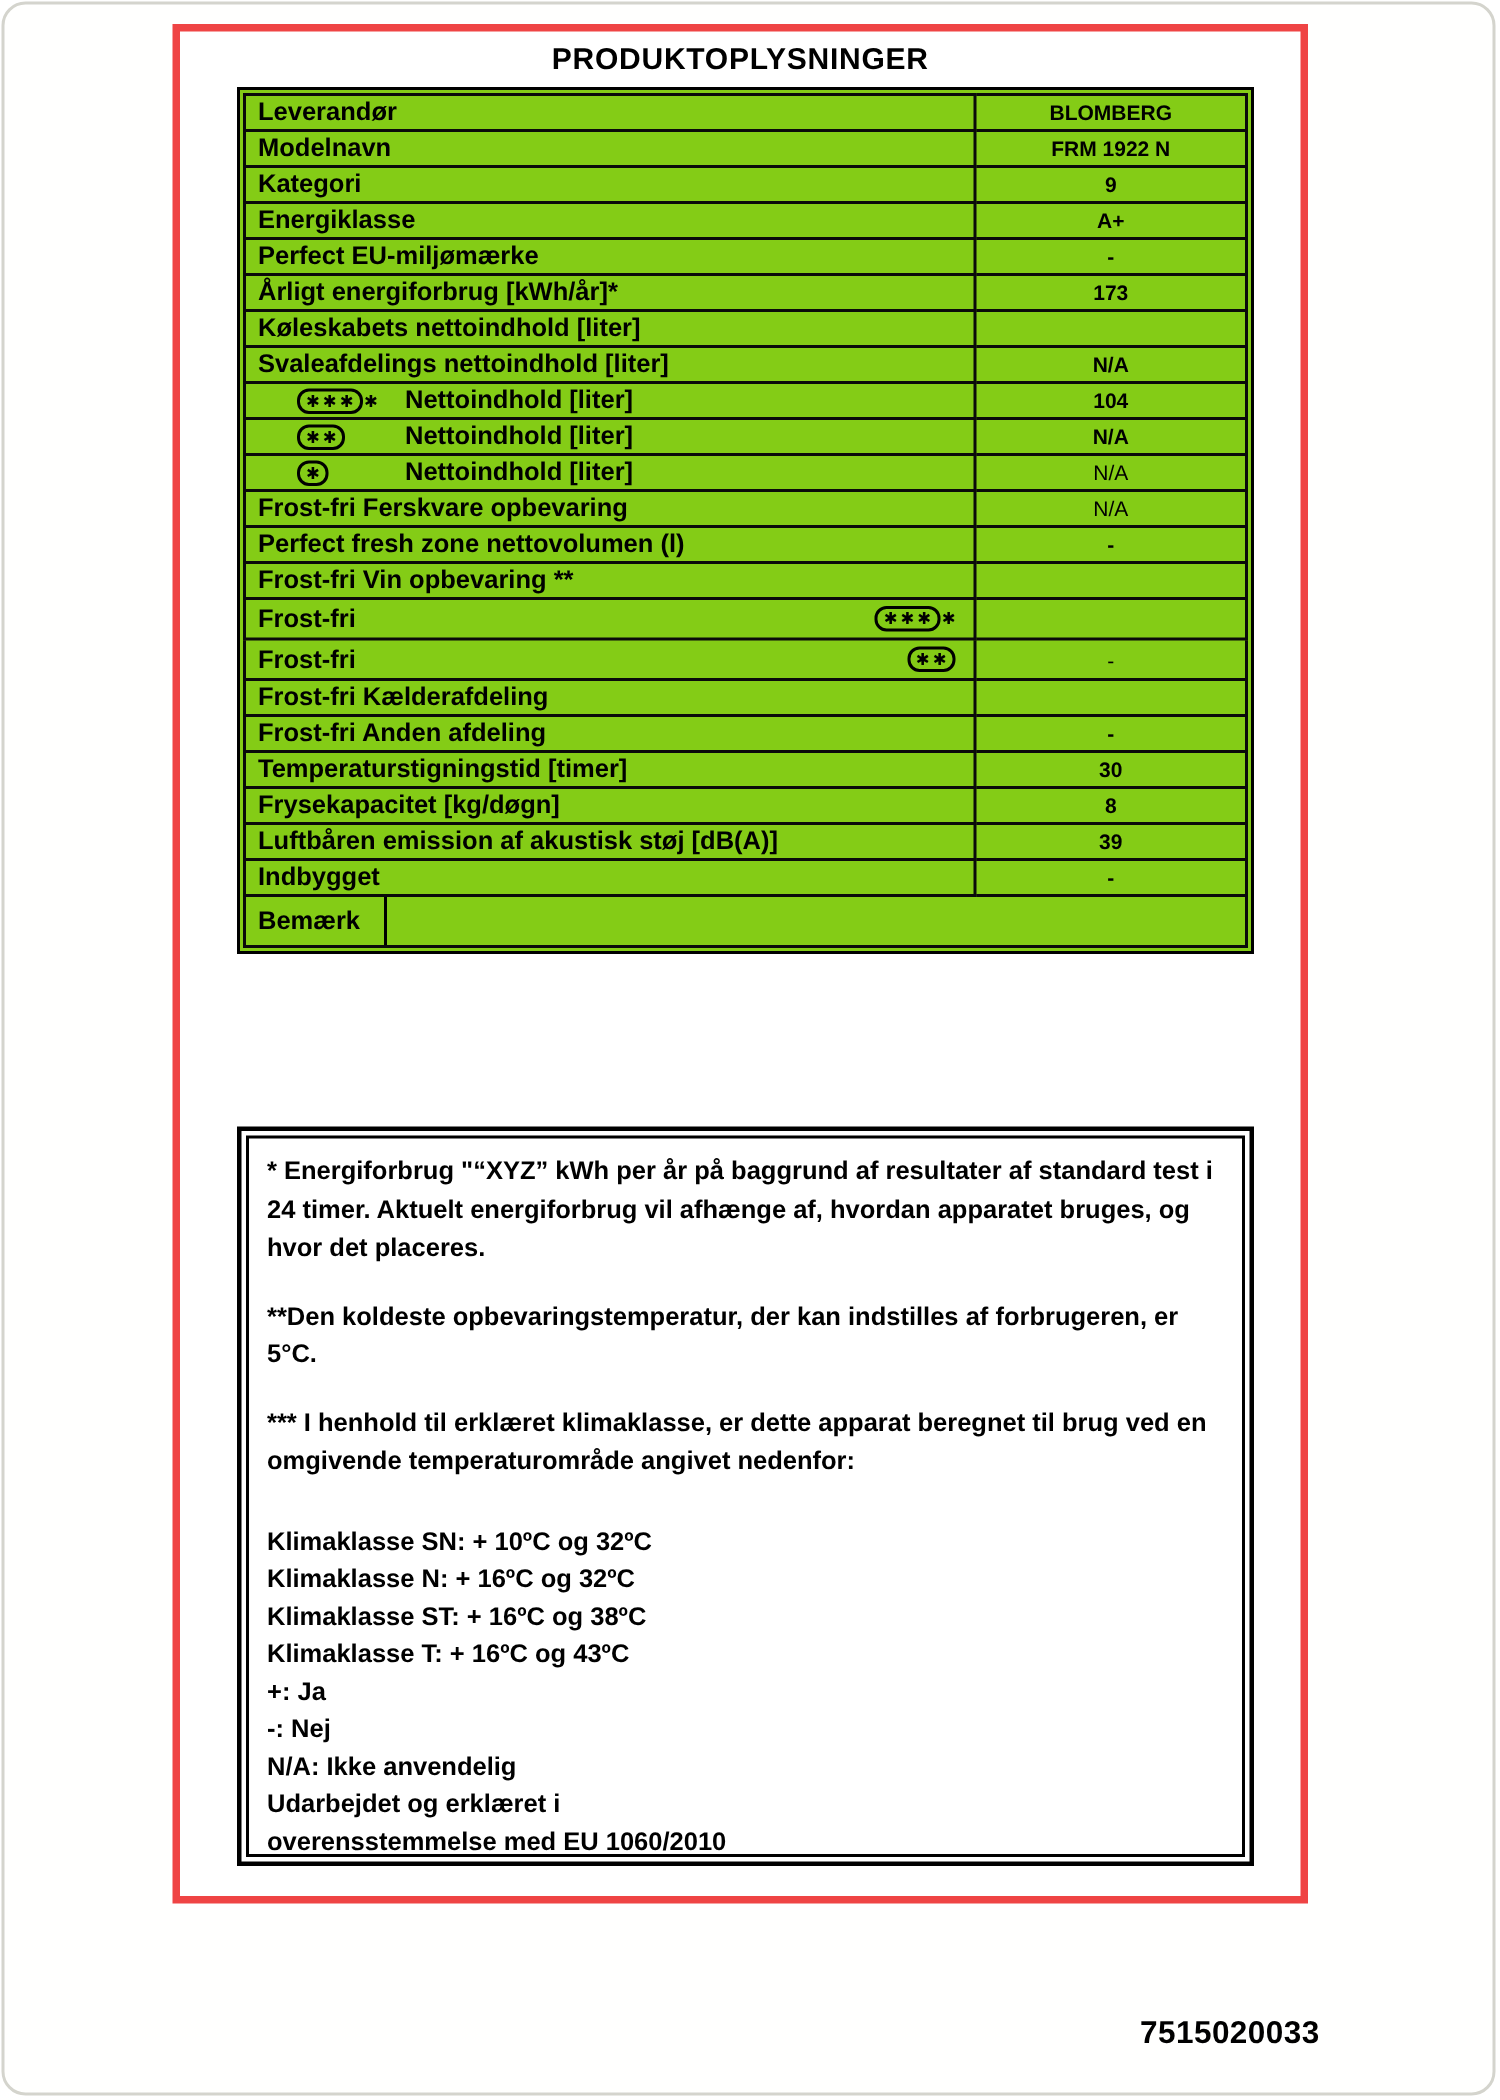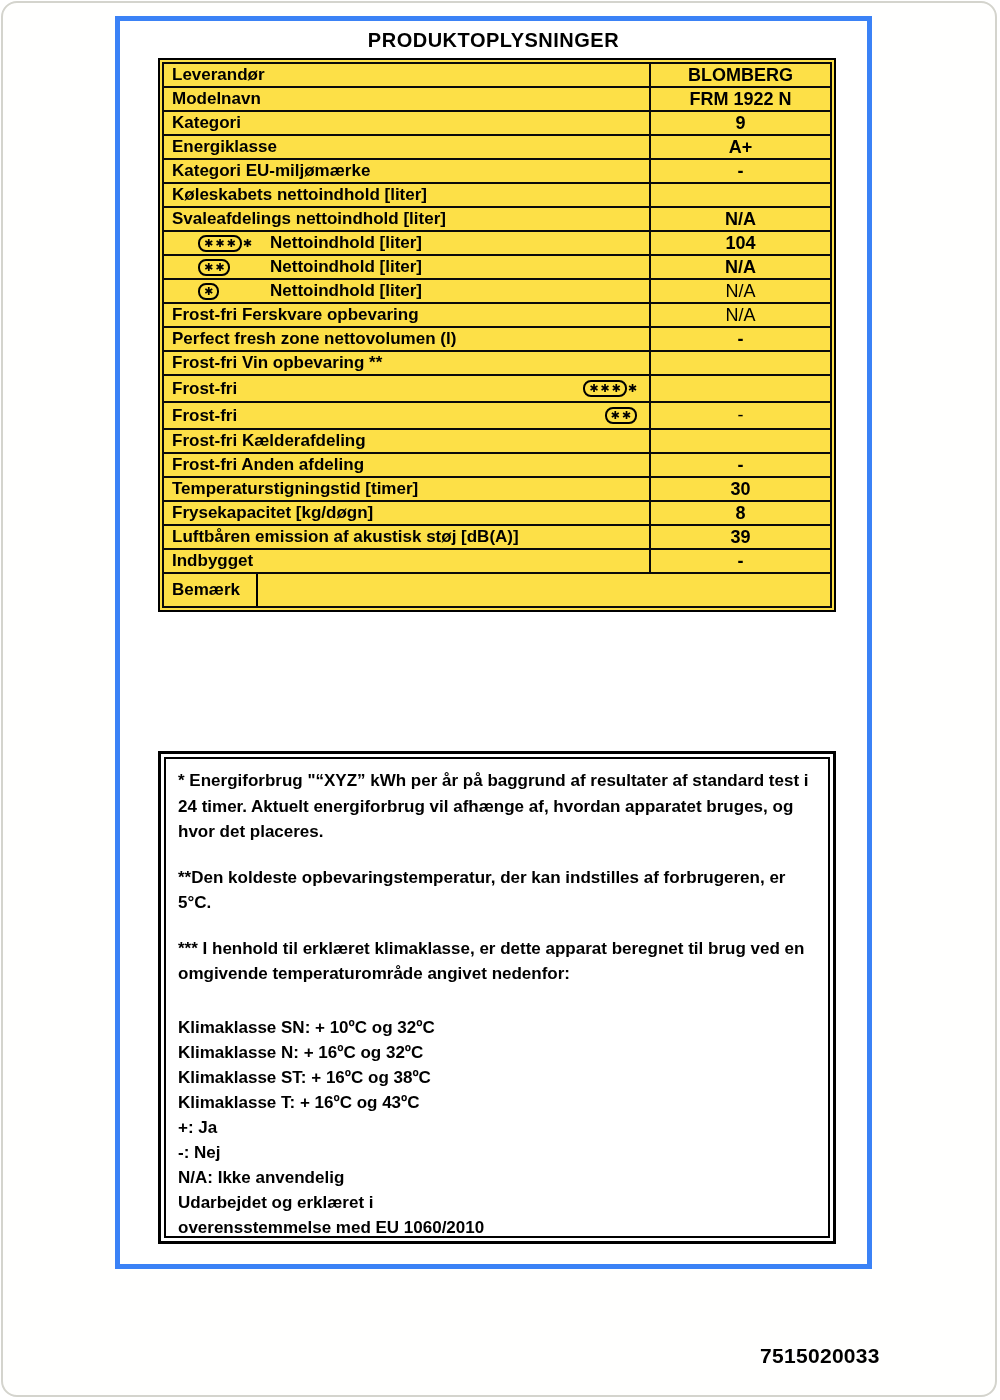--- a/index.html
+++ b/index.html
@@ -1,33 +1,33 @@
 <!DOCTYPE html>
 <html><head>
 <meta charset="utf-8">
 <style>
   html,body{margin:0;padding:0;background:#ffffff;}
   body{width:1000px;height:1400px;position:relative;font-family:"Liberation Sans",sans-serif;color:#000;}
   .page{position:absolute;left:1px;top:1px;width:996px;height:1396px;border:2px solid #d4d4cd;
         border-radius:16px;background:#fffffe;box-sizing:border-box;}
   .outer-frame{position:absolute;left:112px;top:13px;width:757px;height:1253px;
-        border:5px solid #3b82f6;box-sizing:border-box;background:#fff;}
+        border:5px solid #ef4444;box-sizing:border-box;background:#fff;}
   .doc-title{position:absolute;top:8px;left:0;width:100%;text-align:center;
         font-size:20px;font-weight:bold;letter-spacing:.5px;}
   
   .tbl-outer{position:absolute;left:38px;top:37px;width:678px;border:2px solid #000;
-        padding:2px;box-sizing:border-box;background:#fde047;}
+        padding:2px;box-sizing:border-box;background:#84cc16;}
   table.product{border-collapse:collapse;width:100%;table-layout:fixed;}
   table.product td{border:2px solid #0a0a0a;padding:0;vertical-align:middle;}
   col.c-label{width:487px;}
   tr.prow{height:24px;}
   tr.prow.tall{height:27px;}
   .cell-inner{display:flex;align-items:center;height:100%;padding:0 4px 0 8px;box-sizing:border-box;}
   .lbl{font-size:17px;font-weight:bold;white-space:nowrap;}
-  .value-cell{text-align:center;font-size:18px;font-weight:normal;margin-left:43px;}
+  .value-cell{text-align:center;font-size:14px;font-weight:normal;margin-left:43px;}
   .value-cell.strong{font-weight:bold;}
   .icon-slot{display:inline-flex;width:72px;flex:0 0 72px;margin-left:26px;align-items:center;}
   .right-icon{margin-left:auto;margin-right:8px;}
   .star-icon{display:inline-flex;align-items:center;}
   .star-box{display:inline-flex;align-items:center;border:2px solid #000;border-radius:8px;
         padding:1px 4px;line-height:1;}
   .star{font-family:"DejaVu Sans",sans-serif;font-size:11px;line-height:1;letter-spacing:1.5px;}
   .star-box .star{letter-spacing:2px;margin-right:-2px;}
   .star-outer{font-family:"DejaVu Sans",sans-serif;font-size:11px;line-height:1;margin-left:1px;}
   tr.remark-row{height:30px;}
@@ -89,24 +89,32 @@
               <td>
                 <div class="cell-inner">
                   <span class="lbl">Energiklasse</span>
                 </div>
               </td>
               <td class="value-cell strong">A+</td>
             </tr>
             <tr class="prow">
               <td>
                 <div class="cell-inner">
-                  <span class="lbl">Kategori EU-miljømærke</span>
+                  <span class="lbl">Perfect EU-miljømærke</span>
                 </div>
               </td>
               <td class="value-cell strong">-</td>
+            </tr>
+            <tr class="prow">
+              <td>
+                <div class="cell-inner">
+                  <span class="lbl">Årligt energiforbrug [kWh/år]*</span>
+                </div>
+              </td>
+              <td class="value-cell strong">173</td>
             </tr>
             <tr class="prow">
               <td>
                 <div class="cell-inner">
                   <span class="lbl">Køleskabets nettoindhold [liter]</span>
                 </div>
               </td>
               <td class="value-cell strong"></td>
             </tr>
             <tr class="prow">

